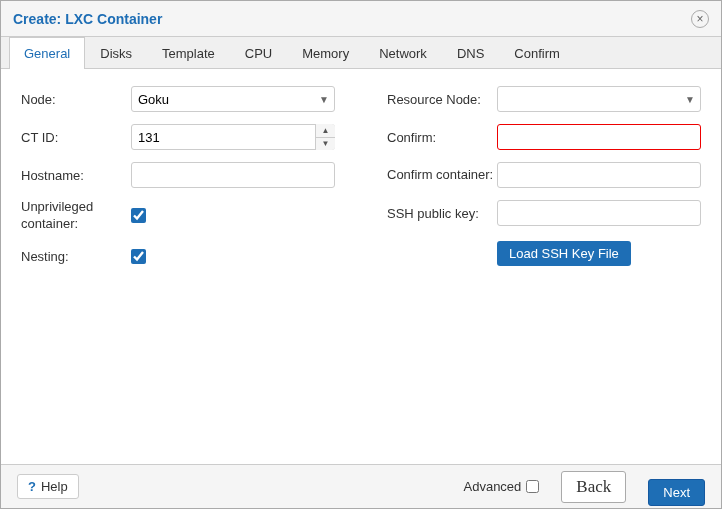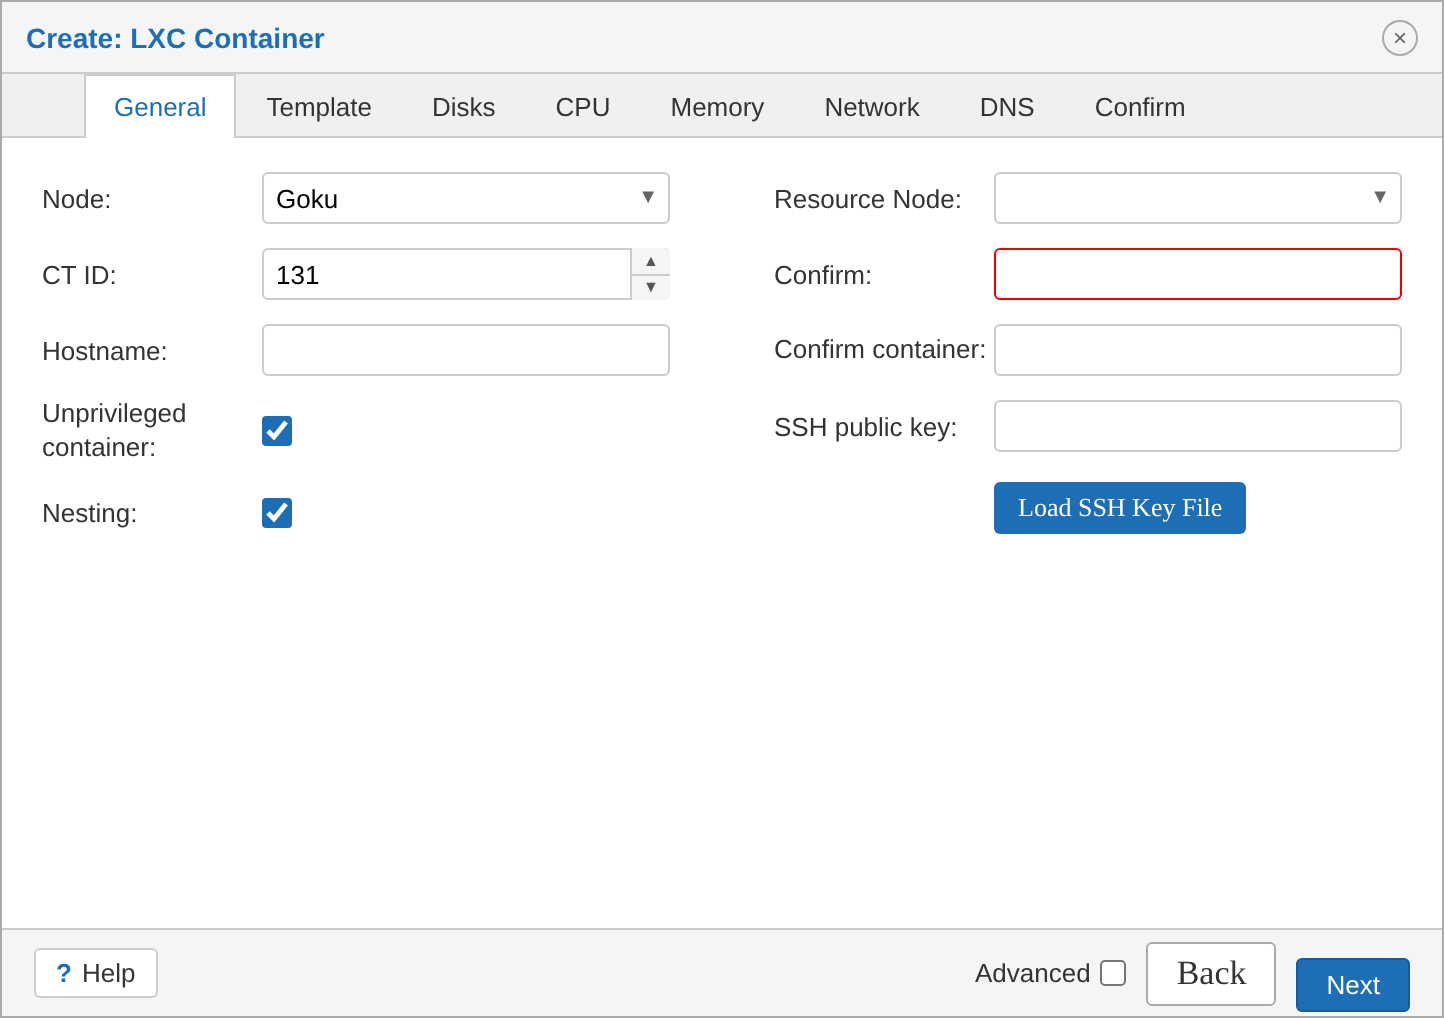--- a/index.html
+++ b/index.html
@@ -61,21 +61,20 @@
       border: 1px solid transparent;
       border-bottom: none;
       margin-bottom: -1px;
       background: transparent;
     }
     .tab.active {
       background: #fff;
       border-color: #ccc;
       border-bottom-color: #fff;
       color: #1e6eb5;
-      margin-left: 33px;
     }
     .content {
       flex: 1;
       padding: 16px 20px;
       overflow-y: auto;
       background: #fff;
     }
     .form-grid {
       display: grid;
       grid-template-columns: 1fr 1fr;
@@ -193,21 +192,20 @@
     }
     .ssh-btn {
       background: #1e6eb5;
       color: #fff;
       border: none;
       border-radius: 3px;
       padding: 5px 12px;
       font-size: 13px;
       cursor: pointer;
       margin-top: 4px;
-      font-family: Liberation Serif, serif;
     }
     .footer {
       border-top: 1px solid #ccc;
       background: #f5f5f5;
       padding: 8px 16px;
       display: flex;
       align-items: center;
       justify-content: space-between;
       height: 44px;
     }
@@ -225,21 +223,21 @@
       border-radius: 3px;
       padding: 4px 10px;
       cursor: pointer;
       font-size: 13px;
       color: #333;
       background: #fff;
     }
     .footer-right {
       display: flex;
       align-items: center;
-      gap: 10px;
+      gap: 22px;
     }
     .advanced-label {
       display: flex;
       align-items: center;
       gap: 5px;
       color: #333;
       font-size: 13px;
     }
     .back-btn {
       background: #fff;
@@ -278,22 +276,22 @@
 
 <div class="window">
 
   <div class="title-bar">
     <span class="title-text">Create: LXC Container</span>
     <button class="close-btn">×</button>
   </div>
 
   <div class="tab-bar">
     <div class="tab active">General</div>
+    <div class="tab">Disks</div>
     <div class="tab">Template</div>
-    <div class="tab">Disks</div>
     <div class="tab">CPU</div>
     <div class="tab">Memory</div>
     <div class="tab">Network</div>
     <div class="tab">DNS</div>
     <div class="tab">Confirm</div>
   </div>
 
   <div class="content">
     <div class="form-grid">
 

